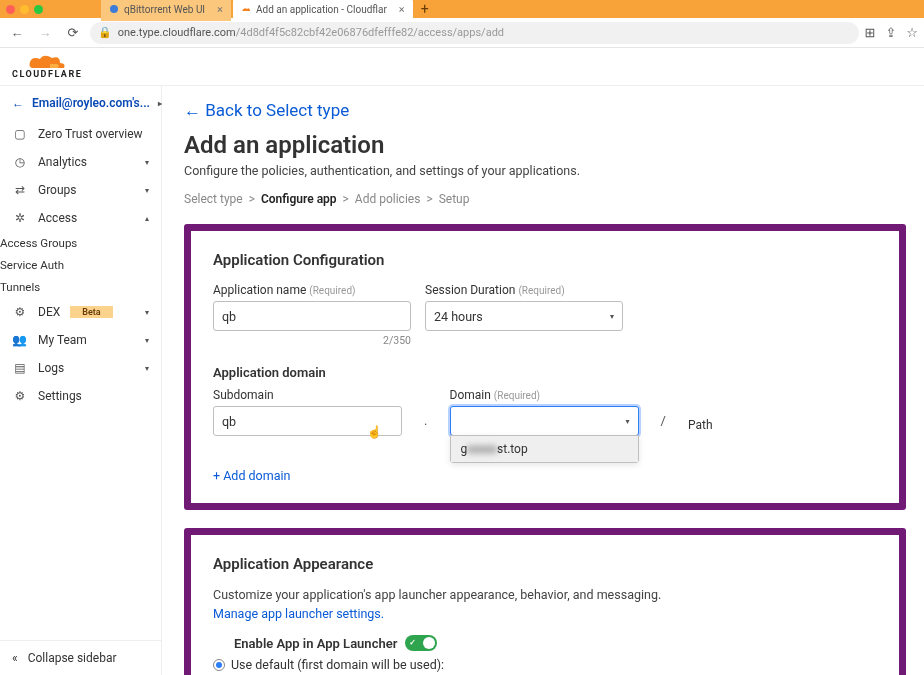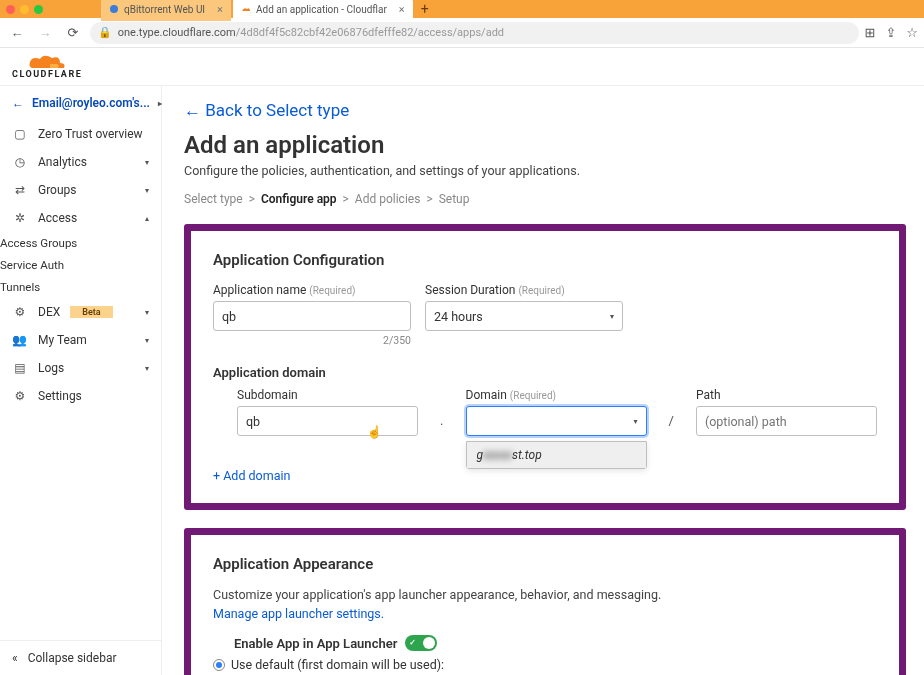--- a/index.html
+++ b/index.html
@@ -41,24 +41,24 @@
 .sectitle { font-size: 15px; font-weight: 600; margin-bottom: 14px; }
 .row { display: flex; gap: 14px; }
 .field { display: flex; flex-direction: column; }
 .lbl { font-size: 12px; color: #333; margin-bottom: 4px; }
 .req { font-size: 10px; color: #999; }
 .input { border: 1px solid #bfbfbf; border-radius: 3px; height: 30px; padding: 0 8px; font-size: 12.5px; color: #333; background: #fff; }
 .select { border: 1px solid #bfbfbf; border-radius: 3px; height: 30px; padding: 0 8px; font-size: 12.5px; display: flex; align-items: center; justify-content: space-between; background: #fff; position: relative; }
 .select.focus { border: 1px solid #2d7ff9; box-shadow: 0 0 0 2px rgba(45,127,249,0.35); }
 .count { font-size: 10.5px; color: #888; text-align: right; margin-top: 3px; }
 .subhead { font-size: 13px; font-weight: 600; margin: 18px 0 8px; }
-.domrow { display: flex; align-items: flex-end; gap: 16px; margin-left: 24px; }
+.domrow { display: flex; align-items: flex-end; gap: 16px; }
 .dot { padding: 0 6px 8px 6px; color: #555; font-size: 13px; }
 .slash { padding: 0 6px 8px 6px; color: #555; font-size: 13px; }
-.dropdown { position: absolute; top: 34px; left: -1px; right: -1px; background: #fff; border: 1px solid #bfbfbf; border-radius: 0 0 3px 3px; box-shadow: 0 2px 6px rgba(0,0,0,0.1); font-style: italic; }
+.dropdown { position: absolute; top: 28px; left: -1px; right: -1px; background: #fff; border: 1px solid #bfbfbf; border-radius: 0 0 3px 3px; box-shadow: 0 2px 6px rgba(0,0,0,0.1); }
 .dd-item { padding: 6px 10px; font-size: 12px; background: #efefef; }
 .addlink { color: #0a5bd6; font-size: 12.5px; margin-top: 32px; display: inline-block; }
 .appdesc { font-size: 12.5px; color: #444; margin-bottom: 4px; }
 .link { color: #0a5bd6; font-size: 12.5px; }
 .togglerow { display: flex; align-items: center; gap: 8px; margin: 14px 0 6px; font-size: 13px; font-weight: 600; padding-left: 21px; }
 .toggle { width: 32px; height: 16px; background: #2ea44f; border-radius: 8px; position: relative; }
 .toggle::after { content: ""; position: absolute; right: 2px; top: 2px; width: 12px; height: 12px; background: #fff; border-radius: 50%; }
 .check { color: #fff; font-size: 8px; position: absolute; left: 4px; top: 3px; }
 .note { font-size: 12px; color: #444; margin-bottom: 14px; }
 .radio-row { display: flex; align-items: center; gap: 6px; font-size: 12.5px; color: #333; margin-bottom: 8px; }
@@ -218,21 +218,20 @@
             <span></span>
             <span class="caret">▾</span>
             <div class="dropdown">
               <div class="dd-item"><span>g</span><span class="blur">xxxxx</span><span>st.top</span></div>
             </div>
           </div>
         </div>
         <div class="slash">/</div>
         <div class="field" style="width:198px">
           <div class="lbl">Path</div>
-          <input class="input" placeholder="(optional) path" style="">
         </div>
       </div>
       <a class="addlink">+ Add domain</a>
     </div>
 
     <div class="card">
       <div class="sectitle">Application Appearance</div>
       <div class="appdesc">Customize your application's app launcher appearance, behavior, and messaging.</div>
       <a class="link">Manage app launcher settings.</a>
       <div class="togglerow">

